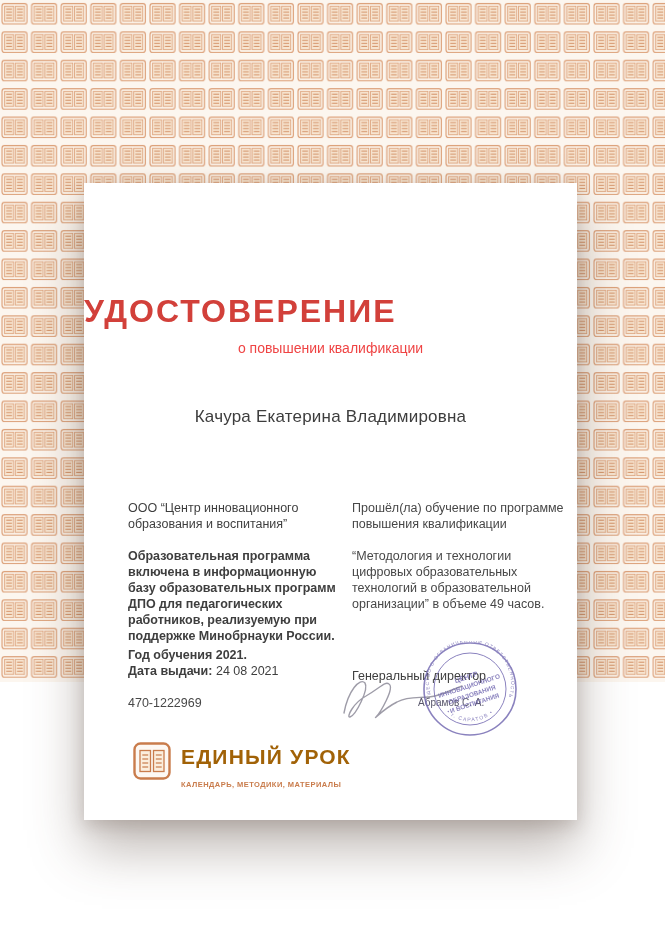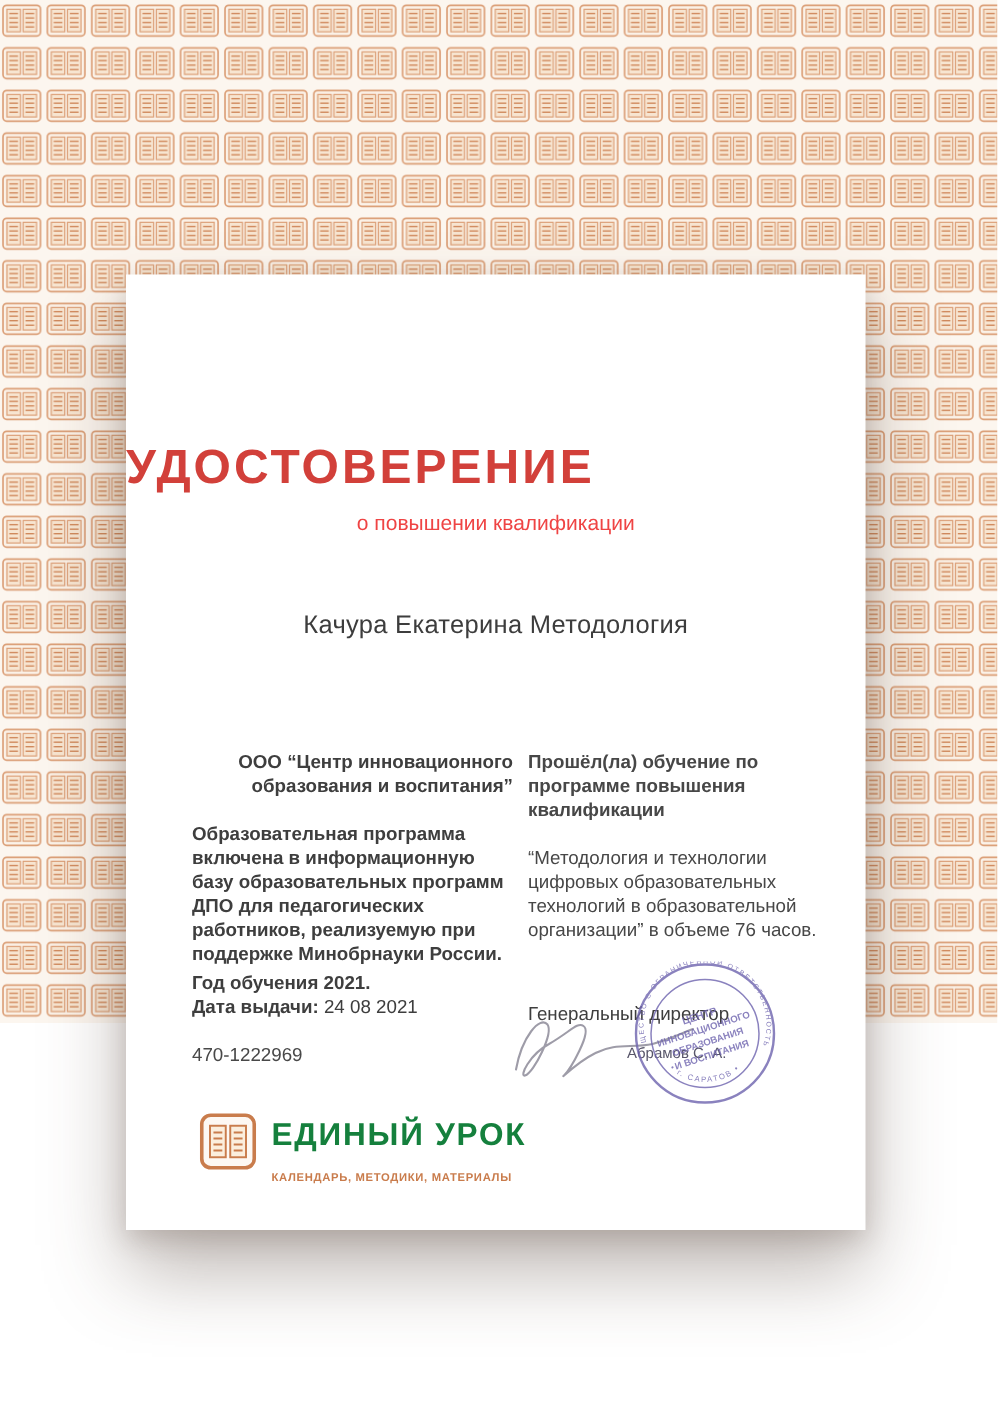--- a/index.html
+++ b/index.html
@@ -24,44 +24,44 @@
     position:absolute; top:157px; left:0; right:0; text-align:center;
     font-size:14px; color:#ef4444;
   }
   .recipient {
     position:absolute; top:224px; left:0; right:0; text-align:center;
     font-size:17px; color:#3d3d3d; letter-spacing:.2px;
   }
   .col { position:absolute; top:317px; font-size:12.5px; line-height:16px; }
   .col-left  { left:44px;  width:214px; color:#3e3e3e; }
   .col-right { left:268px; width:222px; color:#474747; }
-  .org  { font-weight:bold; margin-bottom:16px;text-align:right; }
+  .org  { font-weight:normal; margin-bottom:16px; }
   .para { font-weight:bold; margin-bottom:3px; }
   .meta-line { font-weight:bold; }
   .meta-line .val { font-weight:normal; }
   .cert-number { margin-top:16px; font-weight:normal; color:#484848; }
-  .intro { margin-bottom:16px;font-weight:bold; }
+  .intro { margin-bottom:16px; }
   .sig-title {
     position:absolute; left:268px; top:486px;
     font-size:12.5px; color:#3e3e3e;
   }
   .sig-name {
     position:absolute; left:334px; top:514px;
     font-size:10px; color:#58566a;
   }
   .sig-strokes { position:absolute; left:254px; top:490px; }
   .stamp { position:absolute; left:338px; top:458px; opacity:.82; }
   .logo-row {
     position:absolute; left:49px; top:559px;
     display:flex; align-items:flex-start;
   }
   .logo-text { margin-left:10px; padding-top:4px; }
   .logo-name {
     font-size:21px; font-weight:bold; letter-spacing:1.2px;
-    color:#15803d; line-height:22px;
+    color:#a16207; line-height:22px;
   }
   .logo-tagline {
     font-size:7.5px; font-weight:bold; letter-spacing:.45px;
     color:#c97c4c; margin-top:12px;
   }
 </style>
 </head>
 <body>
 
 <svg class="pattern-band" width="665" height="682" xmlns="http://www.w3.org/2000/svg" aria-hidden="true">
@@ -87,36 +87,36 @@
   <rect width="665" height="682" fill="#fcf6ef"></rect>
   <rect width="665" height="682" fill="url(#bookTile)"></rect>
 </svg>
 
 <div class="card">
 
   <div class="title">УДОСТОВЕРЕНИЕ</div>
 
   <div class="subtitle">о повышении квалификации</div>
 
-  <div class="recipient">Качура Екатерина Методология</div>
+  <div class="recipient">Качура Екатерина Владимировна</div>
 
   <div class="col col-left">
     <div class="org">ООО “Центр инновационного образования и воспитания”</div>
     <div class="para">Образовательная программа включена в информационную базу образовательных программ ДПО для педагогических работников, реализуемую при поддержке Минобрнауки России.</div>
     <div class="meta-line">Год обучения 2021.</div>
     <div class="meta-line">
       <span>Дата выдачи:</span>
       <span class="val">24 08 2021</span>
     </div>
     <div class="cert-number">470-1222969</div>
   </div>
 
   <div class="col col-right">
     <div class="intro">Прошёл(ла) обучение по программе повышения квалификации</div>
-    <div class="program">“Методология и технологии цифровых образовательных технологий в образовательной организации” в объеме 76 часов.</div>
+    <div class="program">“Методология и технологии цифровых образовательных технологий в образовательной организации” в объеме 49 часов.</div>
   </div>
 
   <div class="sig-title">Генеральный директор</div>
 
   <svg class="sig-strokes" width="130" height="50" xmlns="http://www.w3.org/2000/svg" aria-hidden="true">
     <path d="M6 40 C 10 18, 22 4, 27 10 C 31 16, 18 42, 12 44 C 8 45, 15 30, 28 23
              C 42 15, 47 8, 51 11 C 57 15, 42 40, 38 44 C 35 47, 47 35, 59 29
              C 72 22, 84 26, 97 23 C 108 20, 116 16, 124 13" fill="none" stroke="#94919f" stroke-width="1.4" stroke-linecap="round" opacity=".9"></path>
   </svg>
 

